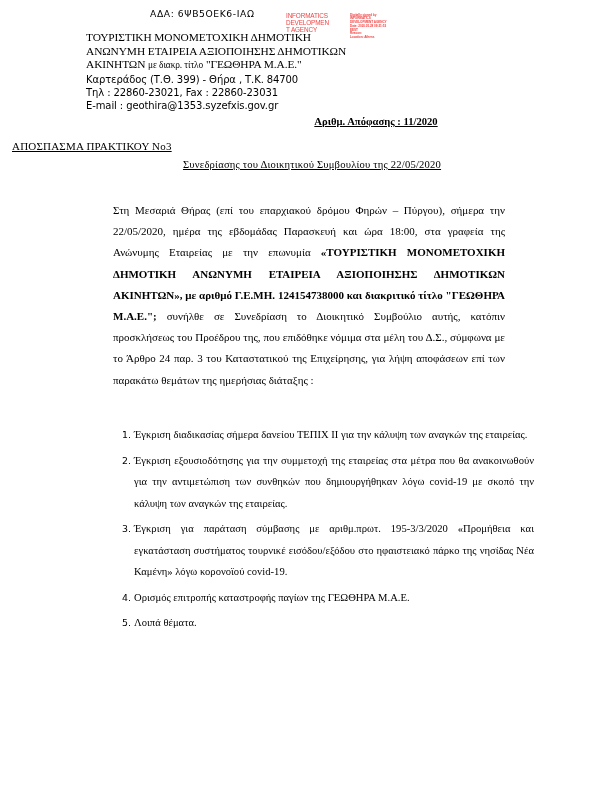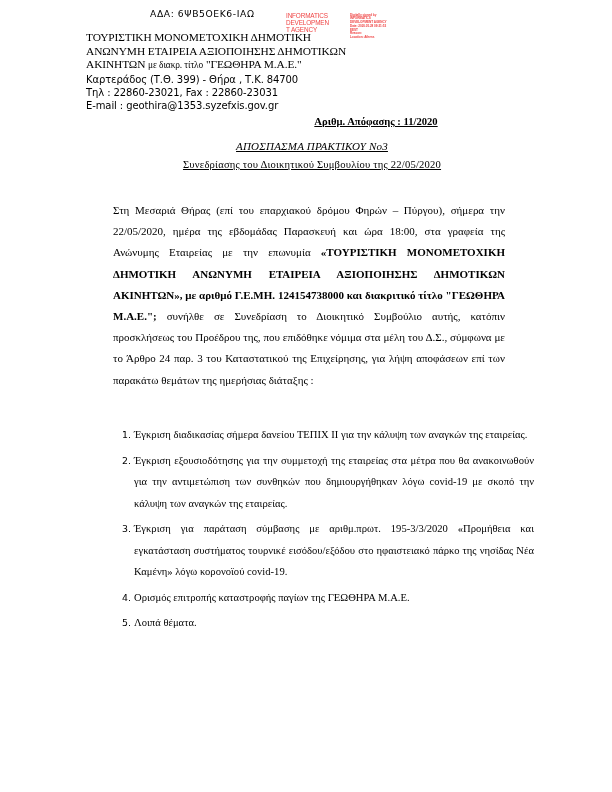--- a/index.html
+++ b/index.html
@@ -119,25 +119,23 @@
     text-decoration: underline;
     white-space: nowrap;
   }
 
   
   .doc-title {
     position: absolute;
     left: 0;
     top: 140px;
     width: 100%;
-    text-align: center;
     padding-left: 12px;
     box-sizing: border-box;
     font-size: 11px;
-    font-style: italic;
     text-decoration: underline;
     letter-spacing: 0.2px;
     white-space: nowrap;
   }
   .doc-subtitle {
     position: absolute;
     left: 0;
     top: 159px;
     width: 100%;
     text-align: center;

